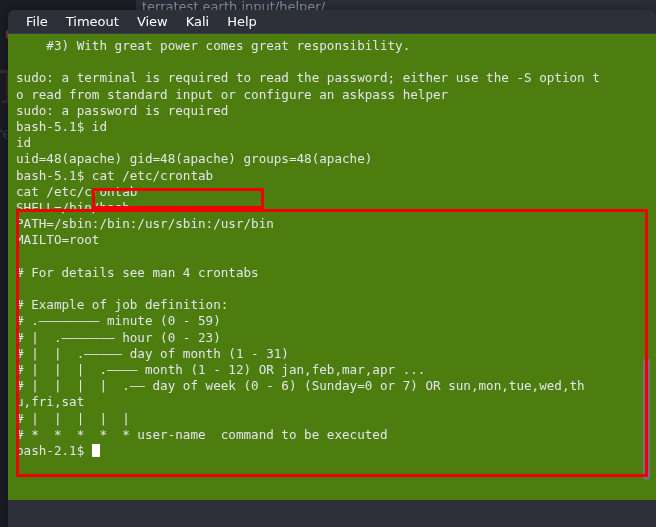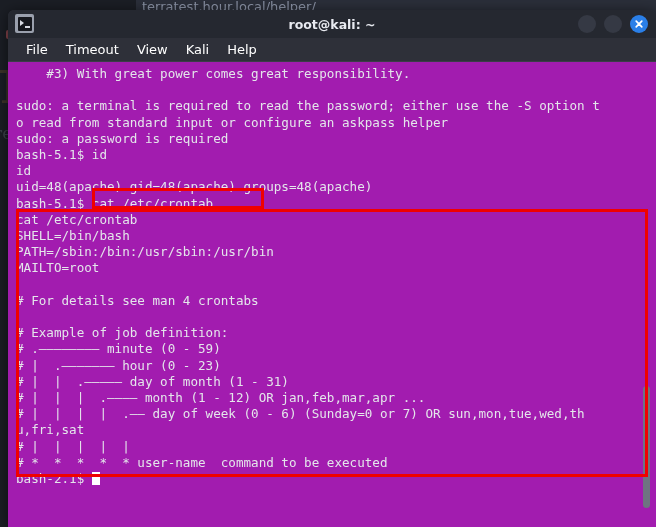--- a/index.html
+++ b/index.html
@@ -190,21 +190,21 @@
     color: #ffffff;
     padding: 1px 9px;
     cursor: default;
     user-select: none;
   }
 
   
   .term-body {
     position: relative;
     height: 466px;
-    background: #a21caf;
+    background: #4d7c0f;
     padding: 4px 0 0 8px;
     box-sizing: border-box;
     overflow: hidden;
   }
   pre.term-text {
     margin: 0;
     font-family: "DejaVu Sans Mono", monospace;
     font-size: 12.6px;
     line-height: 16.2px;
     color: #e4e6eb;
@@ -259,21 +259,21 @@
   }
 </style>
 </head>
 <body>
 
 <div id="browser-bg">
 
   <div class="bg-nav-icons">‹›♻</div>
 
   <div class="bg-urlbar">
-    <span class="bg-url-text">terratest.hour.local</span>
+    <span class="bg-url-text">terratest.earth.input</span>
       <span class="bg-url-text dim">/helper/</span>
   </div>
 
   <div class="bg-bookmarks">
     <div class="bm">
       <span class="dot red"></span>
       <span>Kali Docs</span>
     </div>
     <div class="bm">
       <span class="dot blue"></span>
@@ -296,35 +296,20 @@
       <span>OffSec</span>
     </div>
   </div>
 
   <div class="bg-heading">Timeout</div>
   <div class="bg-para">receiving a timely response from the upstream server or application.</div>
 </div>
 
 <div id="terminal-window">
 
-  <div class="titlebar">
-    <div class="term-icon">
-      <div class="inner"></div>
-    </div>
-    <div class="title-text">root@kali: ~</div>
-    <div class="win-buttons">
-      <div class="win-btn"></div>
-      <div class="win-btn"></div>
-      <div class="win-btn close">
-        <svg width="10" height="10" viewBox="0 0 10 10">
-          <path d="M2.2 2.2 L7.8 7.8 M7.8 2.2 L2.2 7.8" stroke="#ffffff" stroke-width="1.7" stroke-linecap="round"></path>
-        </svg>
-      </div>
-    </div>
-  </div>
 
   <div class="menubar">
     <div class="menu-item">File</div>
     <div class="menu-item">Timeout</div>
     <div class="menu-item">View</div>
     <div class="menu-item">Kali</div>
     <div class="menu-item">Help</div>
   </div>
 
   <div class="term-body">

